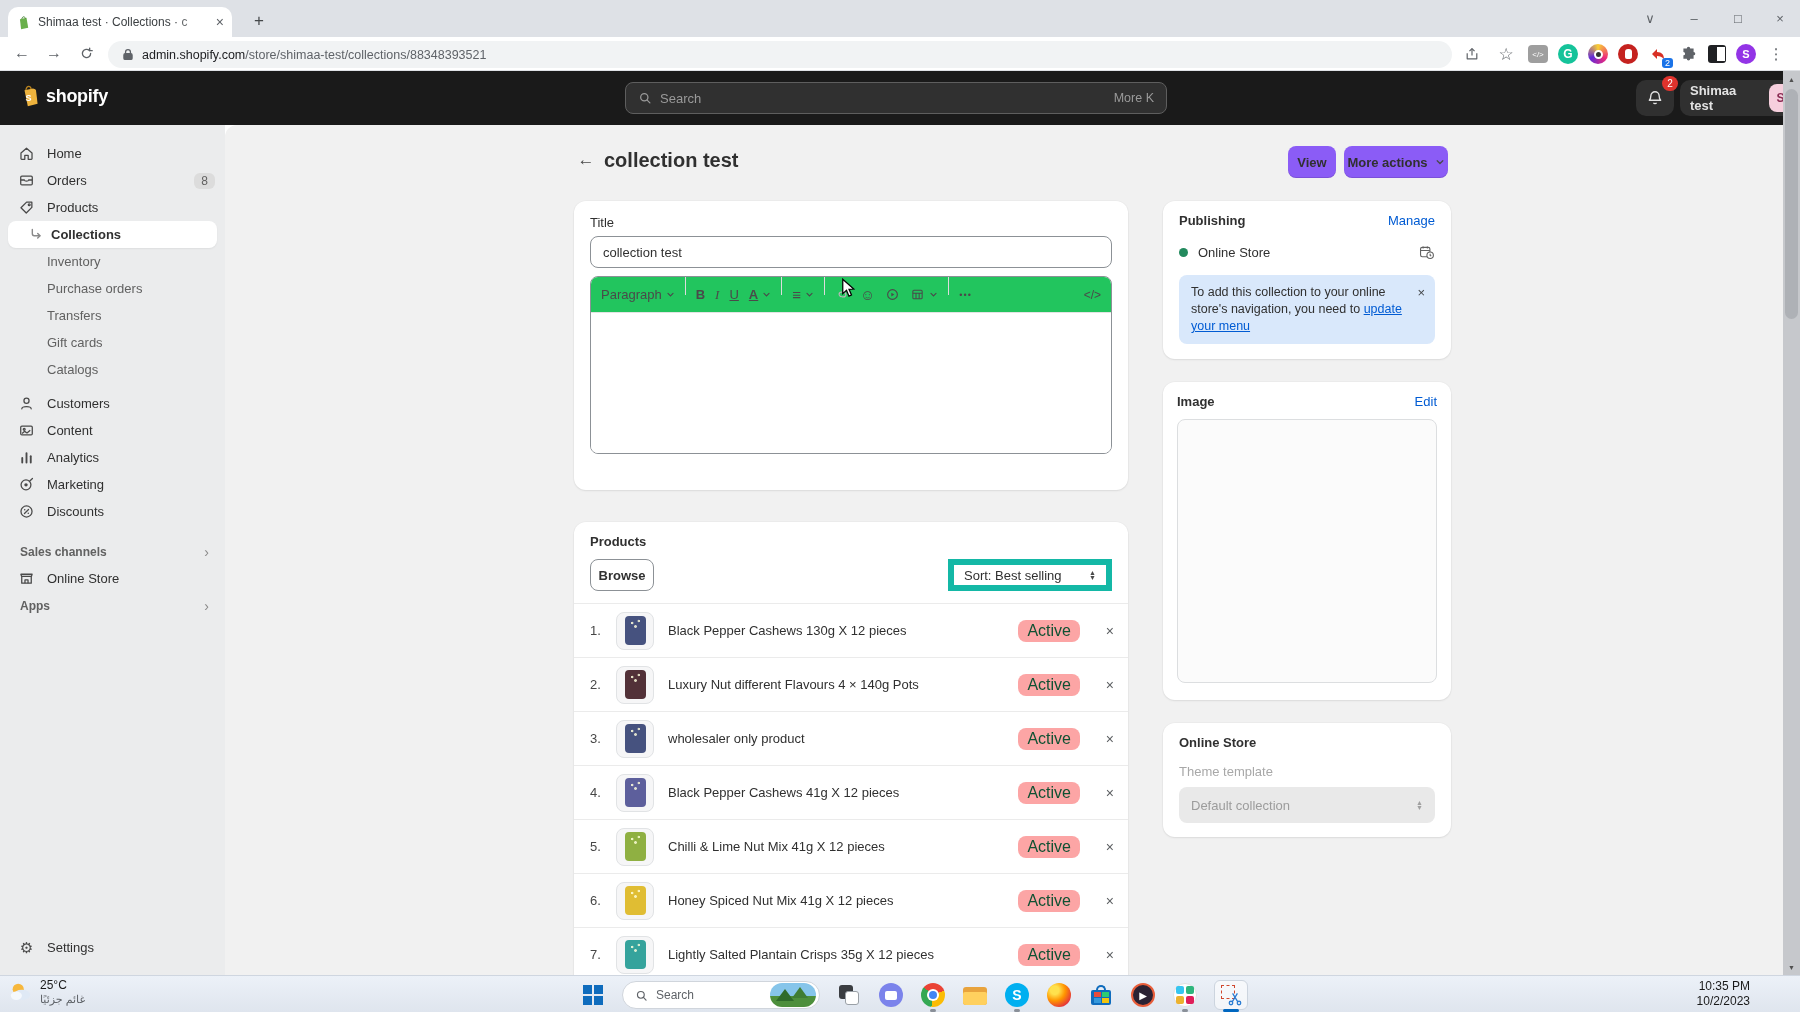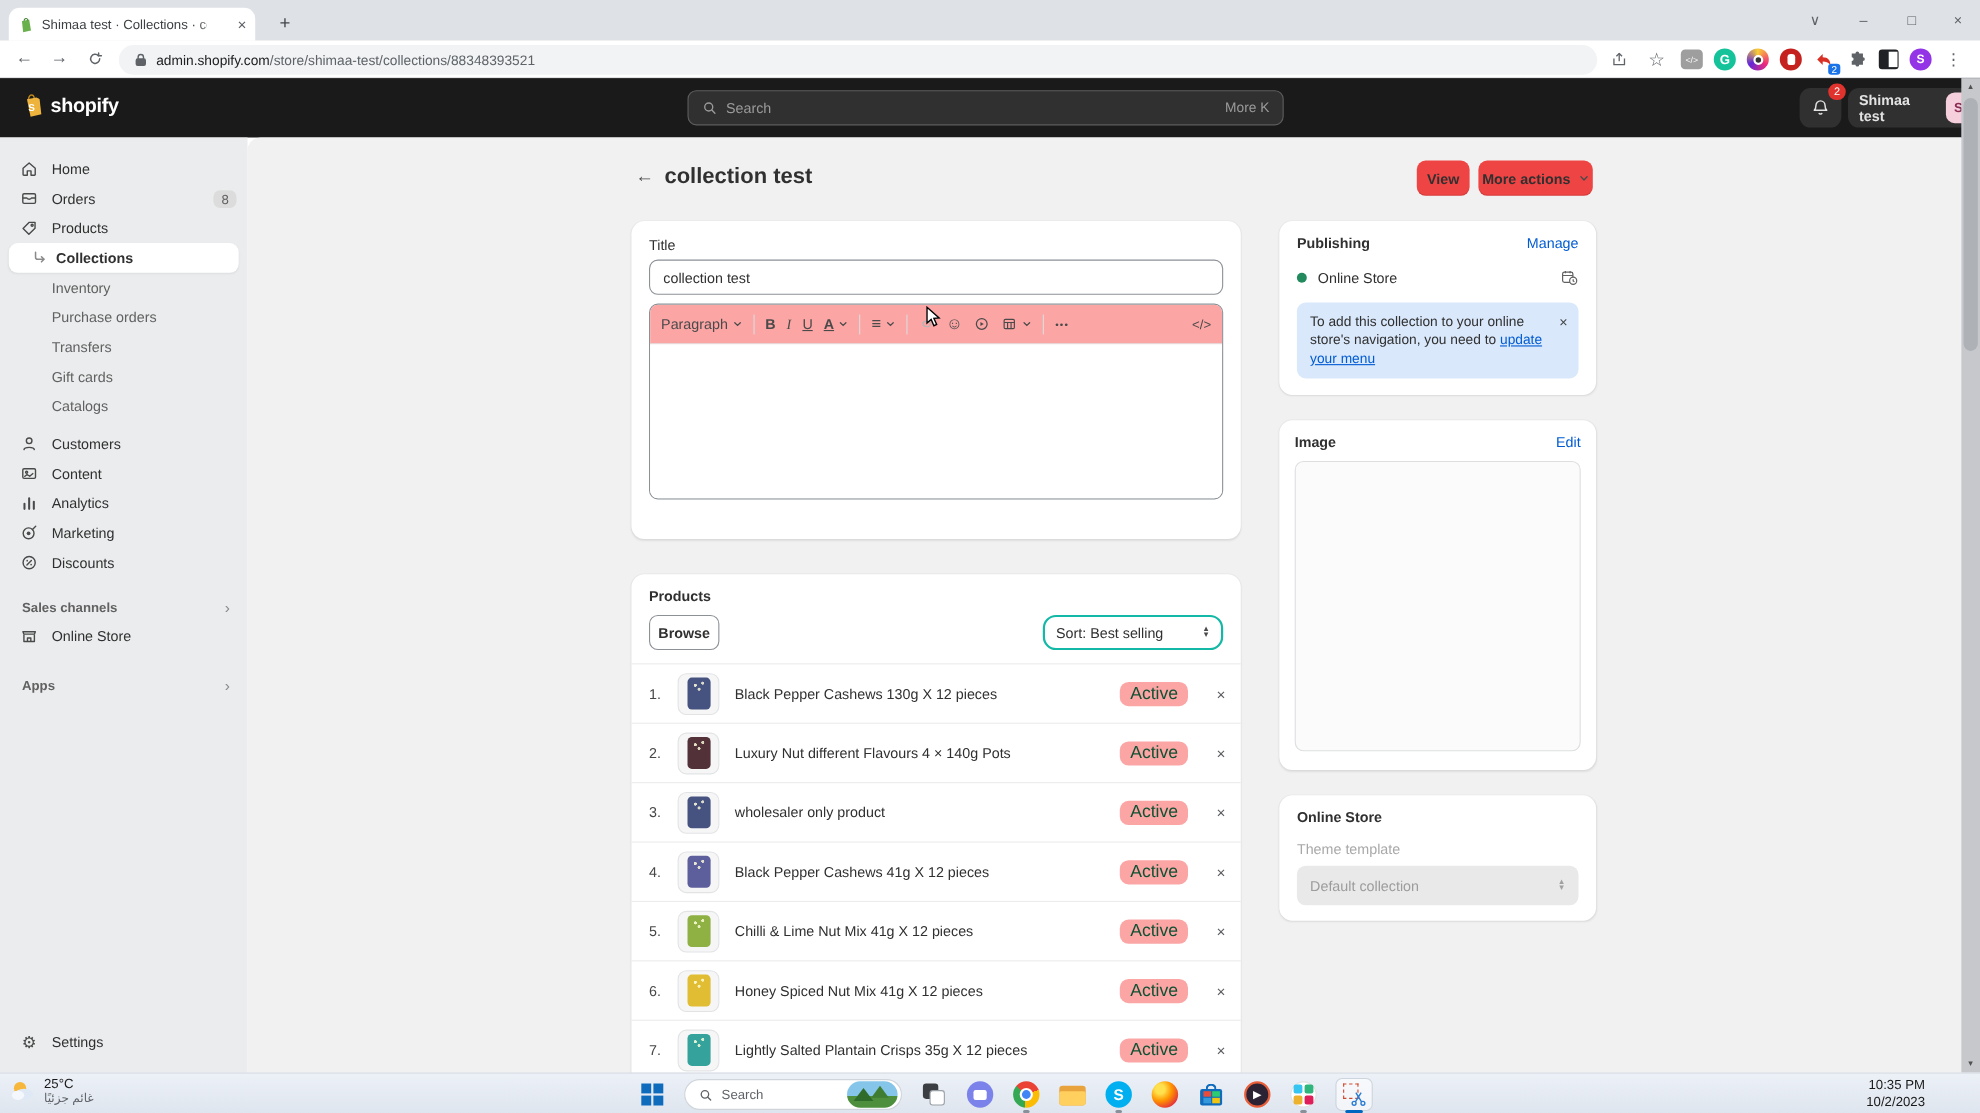--- a/index.html
+++ b/index.html
@@ -48,43 +48,43 @@
   .nav-active{background:#fff;border-radius:8px;margin:0 8px;padding-left:22px;font-weight:700;color:#303030;box-shadow:0 1px 2px rgba(0,0,0,.06);gap:8px}
   .nav-badge{margin-left:auto;background:#dcdcdc;border-radius:6px;padding:1px 7px;font-size:12px;color:#616161;font-weight:400}
   .nav-head{height:27px;display:flex;align-items:center;padding:0 16px 0 20px;color:#616161;font-size:12px;font-weight:700}
   .nav-head .chev-r{margin-left:auto;color:#8a8a8a;font-size:14px;font-weight:400}
   #settingsrow{position:absolute;left:0;bottom:14px;width:225px}
 
   
   .card{position:absolute;background:#fff;border-radius:12px;box-shadow:0 1px 2px rgba(0,0,0,.08),0 0 0 1px rgba(0,0,0,.02)}
   #pagehead-back{position:absolute;left:572px;top:146px;width:28px;height:28px;display:flex;align-items:center;justify-content:center;font-size:17px;color:#4a4a4a}
   #pagehead-title{position:absolute;left:604px;top:149px;font-size:20px;font-weight:700;color:#303030}
-  .btn{height:32px;border-radius:8px;background:#ef4444;display:flex;align-items:center;justify-content:center;font-size:13px;font-weight:550;color:#303030;box-shadow:inset 0 -1px 0 rgba(0,0,0,.12)}
+  .btn{height:32px;border-radius:8px;background:#8b5cf6;display:flex;align-items:center;justify-content:center;font-size:13px;font-weight:550;color:#303030;box-shadow:inset 0 -1px 0 rgba(0,0,0,.12)}
   #btn-view{position:absolute;left:1288px;top:146px;width:48px}
   #btn-more{position:absolute;left:1344px;top:146px;width:104px;gap:7px}
   .fieldlabel{font-size:13px;color:#303030}
   .textinput{width:100%;height:32px;border:1px solid #8c9196;border-radius:8px;padding:0 12px;font-size:13px;color:#303030;background:#fff;outline:none}
   .textinput::placeholder{color:#707070}
 
   #card-title{left:574px;top:201px;width:554px;height:289px;padding:14px 16px}
   #desc-editor{margin-top:8px;border:1px solid #8c9196;border-radius:8px;height:178px;overflow:hidden}
-  #desc-toolbar{height:36px;background:#fca5a5;border-bottom:1px solid #e3e3e3;display:flex;align-items:center;padding:0 10px;gap:10px;color:#4a4a4a}
+  #desc-toolbar{height:36px;background:#22c55e;border-bottom:1px solid #e3e3e3;display:flex;padding:0 10px;gap:10px;color:#4a4a4a}
   .tool{display:flex;align-items:center;gap:4px;font-size:13px}
   .tsep{width:1px;height:18px;background:#dcdcdc}
   .tb-b{font-weight:700}.tb-i{font-style:italic;font-family:"Liberation Serif",serif}.tb-u{text-decoration:underline}
   .tb-a{text-decoration:underline;font-weight:600}
   #desc-body{height:142px;background:#fff}
 
   #card-products{left:574px;top:522px;width:554px;height:470px;padding:12px 0 0}
   #prod-head{padding:0 16px;font-weight:700}
   #prod-controls{display:flex;align-items:center;padding:10px 16px 12px;gap:14px}
   #prod-search{flex:0 0 250px;display:flex;align-items:center;border:1px solid #8c9196;border-radius:8px;height:32px;padding:0 10px;gap:7px;background:#fff}
   #prod-search input{border:0;outline:none;flex:1;font-size:13px}
   #btn-browse{width:64px;height:32px;border:1px solid #8c9196;border-radius:8px;display:flex;align-items:center;justify-content:center;font-weight:550;background:#fff}
-  #sortsel{margin-left:auto;width:164px;height:32px;border:2px solid #14b8a6;border-radius:12px;display:flex;align-items:center;padding:0 10px;justify-content:space-between;background:#fff}
+  #sortsel{margin-left:auto;width:164px;height:32px;border:6px solid #14b8a6;border-radius:0;display:flex;align-items:center;padding:0 10px;justify-content:space-between;background:#fff}
   .updown{display:flex;flex-direction:column;line-height:5px;font-size:7px;color:#4a4a4a}
   .prow{height:54px;display:flex;align-items:center;padding:0 14px 0 16px;border-top:1px solid #ebebeb;gap:0}
   .pnum{width:26px;color:#474747}
   .pthumb{width:38px;height:38px;border:1px solid #e1e3e5;border-radius:8px;background:#f6f6f7;display:flex;align-items:center;justify-content:center;margin-right:14px}
   .bag{width:21px;height:29px;border-radius:4px;position:relative;overflow:hidden}
   .bag::after{content:"";position:absolute;left:2px;top:3px;right:2px;height:10px;background:radial-gradient(circle at 30% 40%,rgba(255,255,220,.85) 1.2px,transparent 1.6px),radial-gradient(circle at 70% 20%,rgba(255,255,220,.8) 1.2px,transparent 1.6px),radial-gradient(circle at 50% 75%,rgba(255,255,220,.8) 1.2px,transparent 1.6px)}
   .pname{font-size:13px;color:#303030}
   .pbadge{margin-left:auto;background:#fca5a5;color:#0f5132;font-size:16px;border-radius:8px;padding:2px 9px}
   .px{width:34px;display:flex;justify-content:flex-end;color:#5c5f62;font-size:14px}
 
@@ -342,21 +342,21 @@
     <span class="chev-r">›</span>
   </div>
   <div class="nav-item">
     <svg width="17" height="17" viewBox="0 0 20 20" fill="none" stroke="#4a4a4a" stroke-width="1.5" stroke-linejoin="round">
         <path d="M4.4 8v7.5h11.2V8"></path>
         <path d="M3.4 5h13.2l-.9 2.6H4.3z"></path>
         <path d="M8.2 15.5v-3.8h3.6v3.8"></path>
       </svg>
     <span class="lbl">Online Store</span>
   </div>
-  <div class="nav-head" style="margin-top:17px">
+  <div class="nav-head" style="margin-top:0">
     <span>Apps</span>
     <span class="chev-r">›</span>
   </div>
   <div id="settingsrow">
     <div class="nav-item">
       <span style="font-size:15px;color:#4a4a4a;width:17px;text-align:center">⚙</span>
       <span class="lbl">Settings</span>
     </div>
   </div>
 </div>

